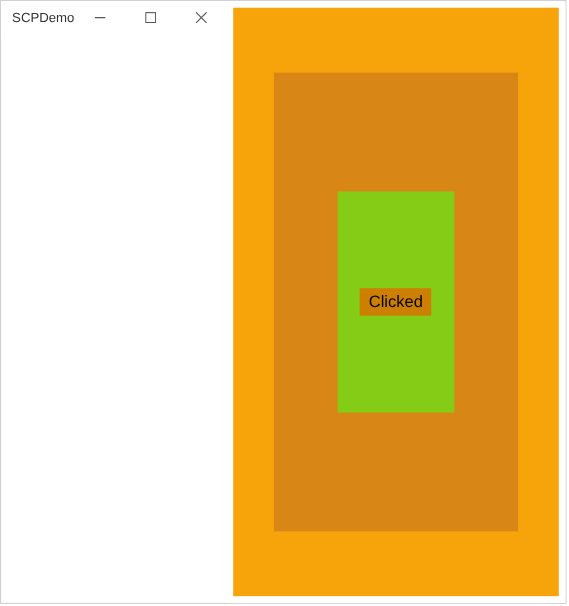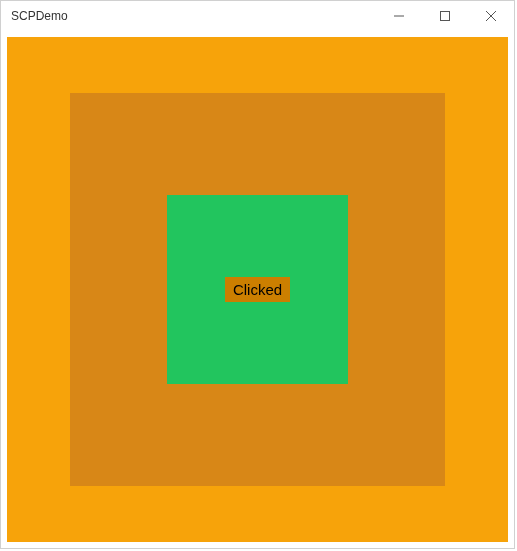--- a/index.html
+++ b/index.html
@@ -10,21 +10,21 @@
       height: 551px;
       overflow: hidden;
     }
     .window {
       width: 515px;
       height: 549px;
       border: 1px solid #d0d0d0;
       background: #fff;
       position: relative;
       display: flex;
-      flex-direction: column;
+      flex-direction: row;
     }
     .titlebar {
       height: 30px;
       display: flex;
       align-items: center;
       justify-content: space-between;
       padding-left: 10px;
       background: #fff;
       font-size: 12px;
       color: #333;
@@ -60,21 +60,21 @@
       width: 75%;
       height: 78%;
       background: #d88717;
       display: flex;
       align-items: center;
       justify-content: center;
     }
     .panel-inner {
       width: 48%;
       height: 48%;
-      background: #22c55e;
+      background: #84cc16;
       display: flex;
       align-items: center;
       justify-content: center;
     }
     .center-button {
       background: #cc7f00;
       border: none;
       padding: 4px 8px;
       font-family: "Segoe UI", Tahoma, sans-serif;
       font-size: 15px;

